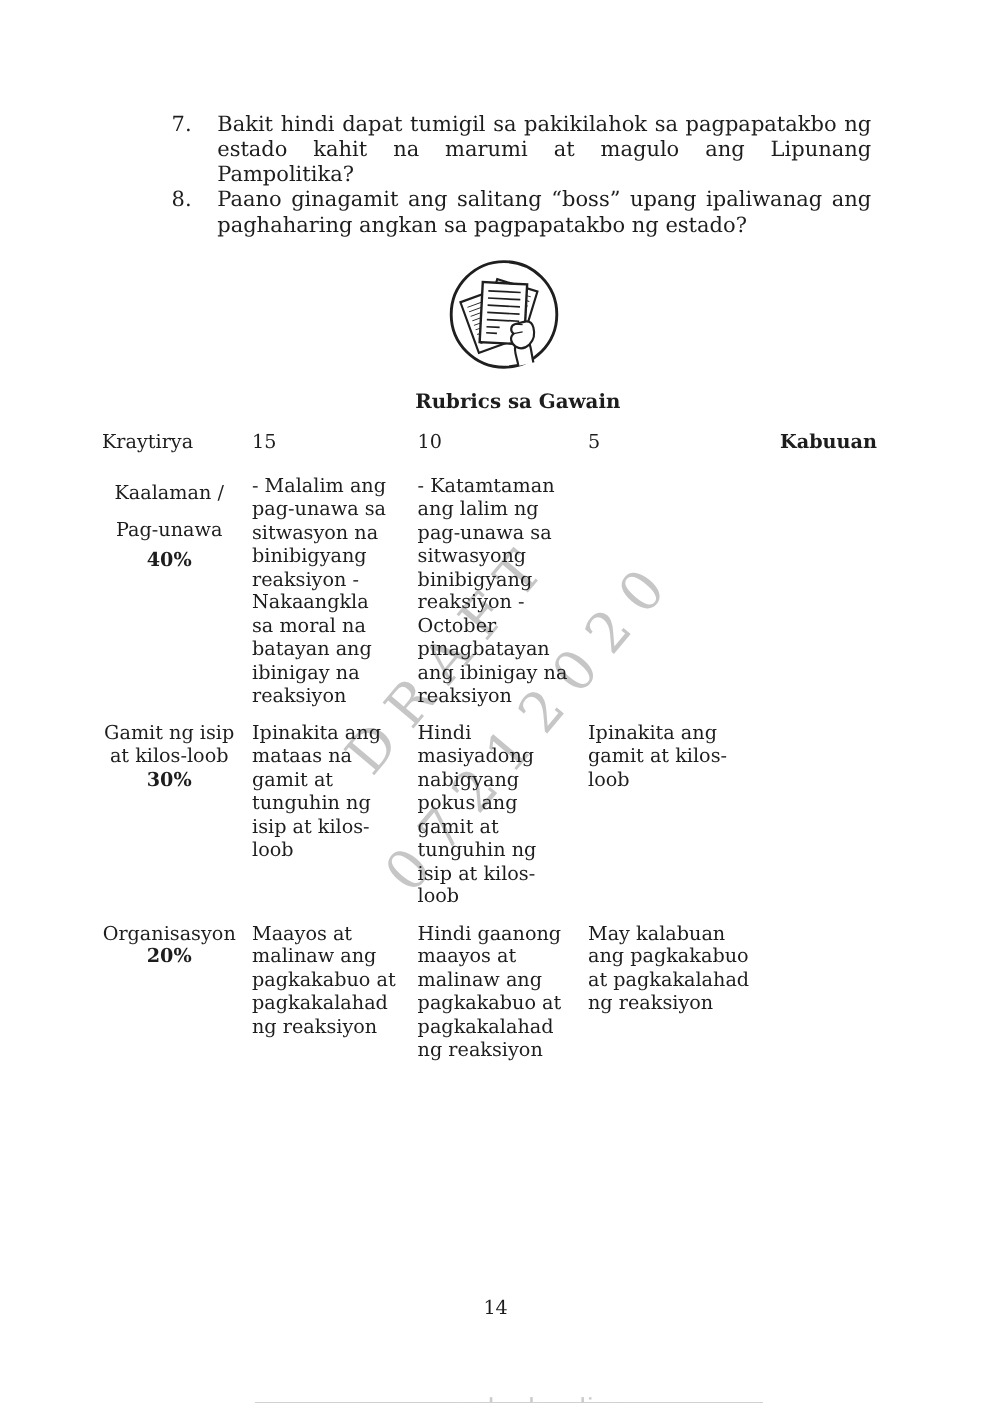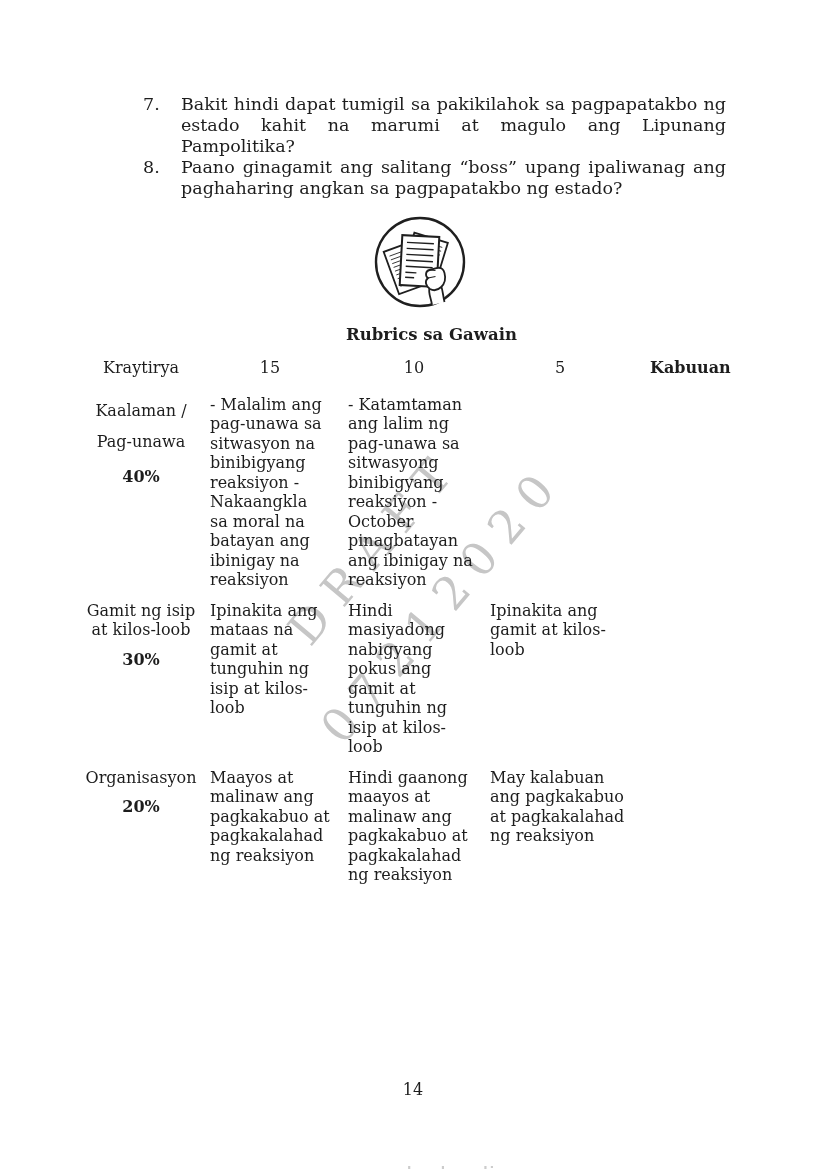--- a/index.html
+++ b/index.html
@@ -48,34 +48,34 @@
   .rubric {
     position:absolute; top:358px; left:85px; width:645px;
     font-size:16px; line-height:19.5px;
     z-index:1;
   }
   .thead, .trow {
     display:grid;
     grid-template-columns:125px 138px 142px 160px 76px;
   }
   .thead { margin-bottom:17px; }
-  .thead .hcell { text-align:center; }
+  .thead .hcell { }
   .thead .hcell.h1 { padding-right:13px; }
   .thead .hcell.h2 { padding-right:18px; }
   .thead .hcell.h3 { padding-right:10px; }
   .thead .hcell.h4 { padding-right:20px; }
   .thead .hcell.h5 { font-weight:bold; }
   .trow { margin-bottom:11px; }
   .cell { padding-right:18px; }
   .cell.c1 { padding-right:13px; text-align:center; }
   .cell.c3 { padding-right:10px; }
   .cell.c4 { padding-right:20px; }
   .cell.c5 { padding-right:0; }
   .r1 .crit { line-height:31px; }
-  .weight { font-weight:bold; margin-top:10px; }
+  .weight { font-weight:bold; }
   
   .page-number {
     position:absolute; top:1080px; left:0; width:100%;
     text-align:center; font-size:16px;
     z-index:1;
   }
   .site-footer {
     position:absolute; top:1121px; left:0; width:100%;
     text-align:center;
     font-family:"Liberation Sans", sans-serif;

